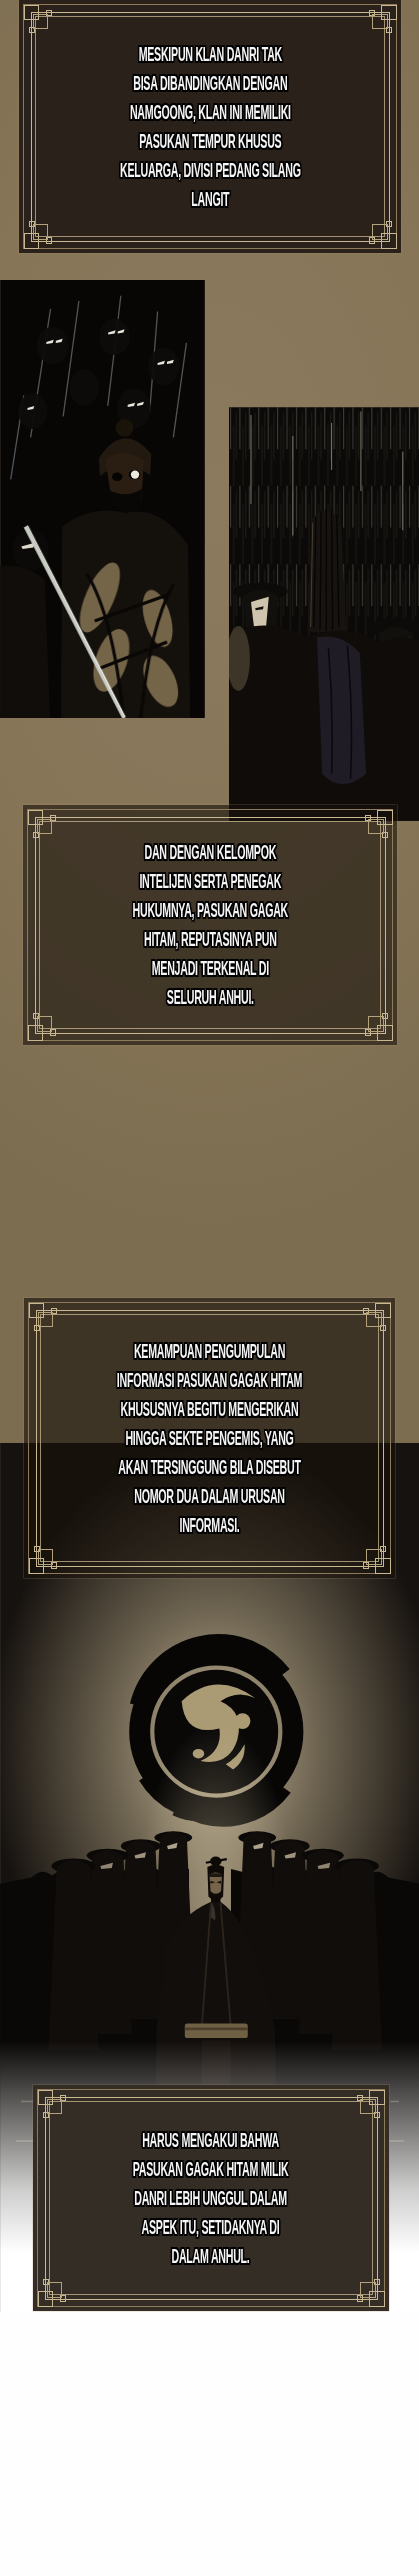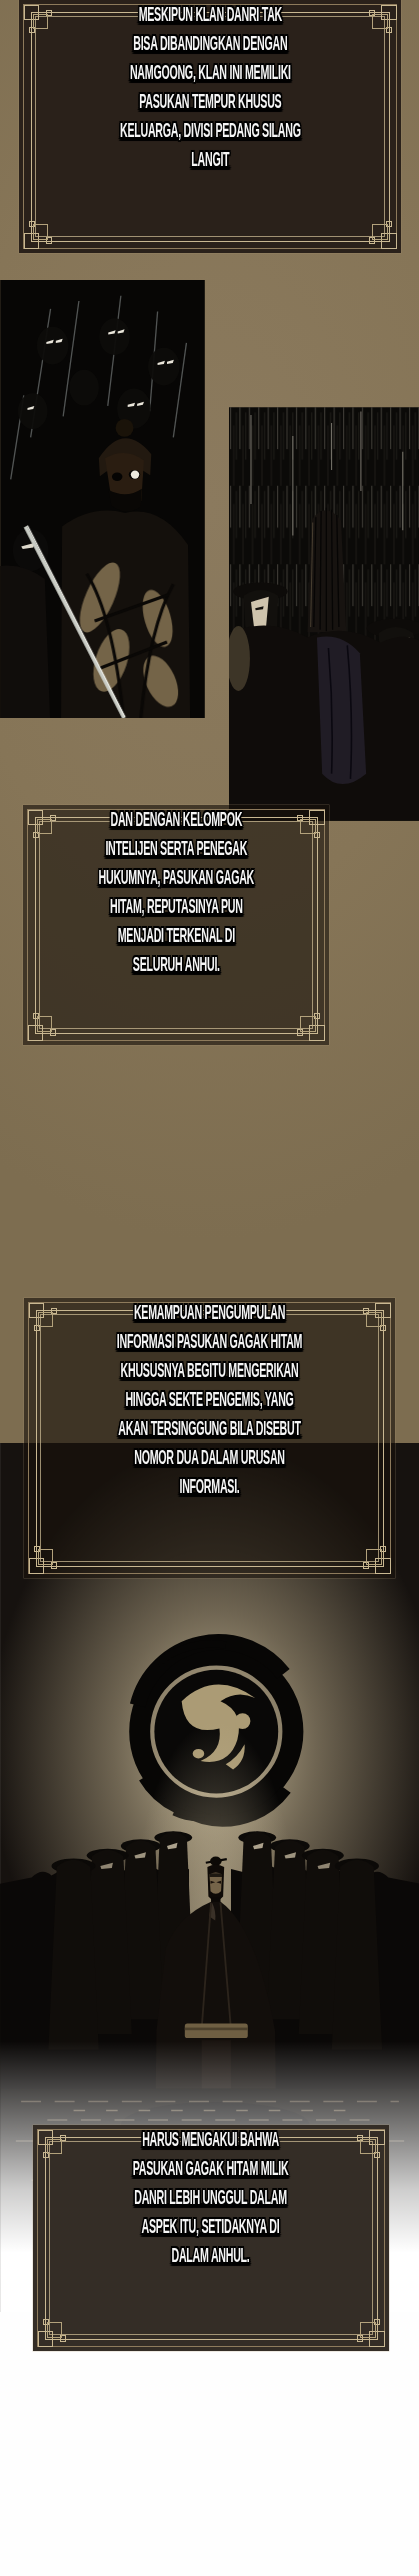--- a/index.html
+++ b/index.html
@@ -9,29 +9,29 @@
   .bg-tan{position:absolute;left:0;top:0;width:420px;height:1443px;
           background:radial-gradient(ellipse 472px 735px at 50% 35%, #8b7a5e 0%, #867557 55%, #7d6d50 100%);}
   .bg-white{position:absolute;left:0;top:2312px;width:420px;height:264px;background:#fefefe;}
   
   .panel{position:absolute;}
   .panel svg{display:block;}
   #panel-a{left:0;top:280px;width:205px;height:438px;}
   #panel-b{left:229px;top:407px;width:190px;height:414px;}
   #panel-c{left:0;top:1443px;width:420px;height:869px;}
   
-  .caption{position:absolute;display:flex;justify-content:center;
-           box-shadow:0 0 0 0.5px rgba(170,150,115,.4);text-decoration:underline;}
+  .caption{position:absolute;display:flex;align-items:center;justify-content:center;
+           box-shadow:0 0 0 0.5px rgba(170,150,115,.4);}
   .cap-fill-solid1{background:#2a211a;}
   .cap-fill-trans{background:rgba(24,17,11,.62);}
   .cap-fill-solid4{background:#342d26;}
   #caption-1{left:19px;top:0;width:382px;height:253px;}
-  #caption-2{left:23px;top:805px;width:306px;height:240px;}
+  #caption-2{left:23px;top:805px;width:374px;height:240px;}
   #caption-3{left:24px;top:1298px;width:371px;height:280px;}
-  #caption-4{left:33px;top:2085px;width:356px;height:226px;margin-top:40px;}
+  #caption-4{left:33px;top:2085px;width:356px;height:226px;}
   
   .f-outer{position:absolute;inset:3.7px;border:1px solid #8e7b5c;pointer-events:none;}
   .f-in1{position:absolute;inset:11.5px;border:1px solid #c9b892;pointer-events:none;}
   .f-in2{position:absolute;inset:16.3px;border:0.5px solid rgba(201,184,146,.75);pointer-events:none;}
   .knot{position:absolute;width:33px;height:33px;pointer-events:none;}
   .knot::before{content:"";position:absolute;left:4.2px;top:4.2px;width:13.6px;height:13.6px;border:1.6px solid #c9b892;}
   .knot::after{content:"";position:absolute;left:13px;top:13px;width:13.6px;height:13.6px;border:1.6px solid #b3a27c;}
   .knot i{position:absolute;left:26px;top:9.4px;width:4.2px;height:4.2px;border:1px solid #c9b892;}
   .knot i::after{content:"";position:absolute;left:-18px;top:15.7px;width:4.2px;height:4.2px;border:1px solid #c9b892;}
   .knot.tl{left:0.5px;top:0.5px;}

